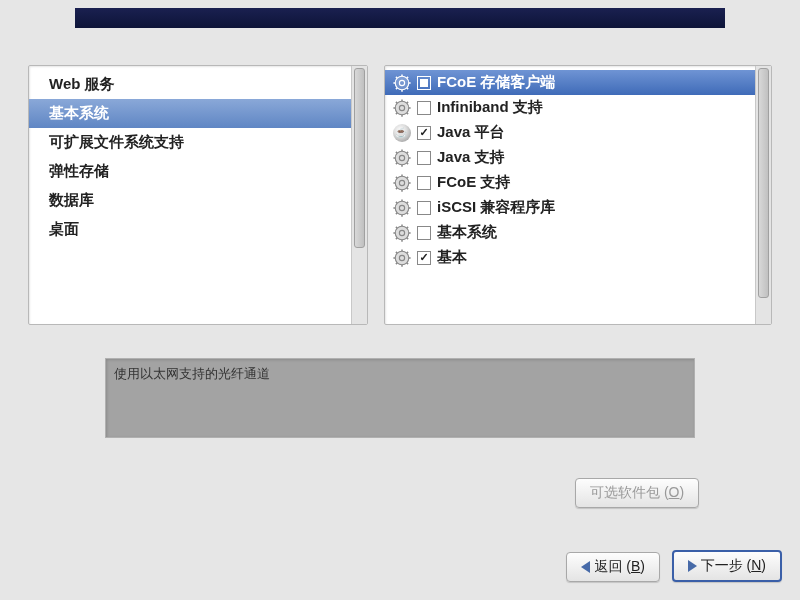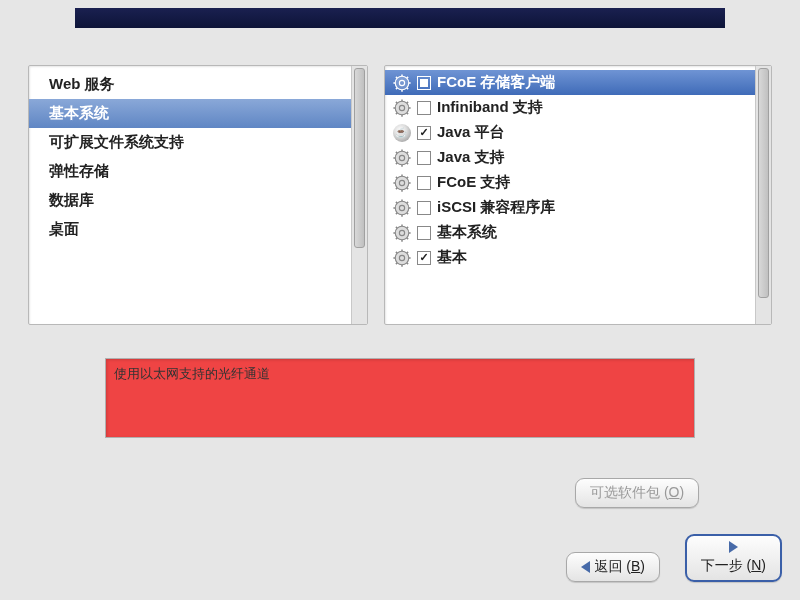--- a/index.html
+++ b/index.html
@@ -73,41 +73,41 @@
     display:flex;align-items:center;justify-content:center;
     font-size:11px; color:#222; line-height:1;
   }
   .pkg-item.selected .chk { border-color:#fff; color:#fff; background:transparent; }
   .chk.partial::after { content:""; width:8px; height:8px; background:#fff; }
   .pkg-item.selected .chk.partial::after { background:#fff; }
   .desc-box {
     position:absolute;
     top: 358px; left: 105px;
     width: 590px; height: 80px;
-    background:#ef4444;
+    background:#a3a3a3;
     border:1px solid #b0b0b0;
     box-shadow: inset 1px 1px 3px rgba(0,0,0,0.15);
     padding: 6px 8px;
     font-size: 13px;
     color:#333;
   }
   .btn {
     position:absolute;
     padding: 5px 14px;
     background: linear-gradient(to bottom,#fdfdfd,#e4e4e4);
     border:1px solid #a8a8a8;
-    border-radius:9px;
+    border-radius:4px;
     font-size:14px;
     color:#222;
     cursor:pointer;
     display:flex;align-items:center;gap:4px;
     box-shadow: 0 1px 1px rgba(0,0,0,0.15);
   }
   .btn.disabled { color:#999; cursor:default; }
-  .btn.primary-outline { border:2px solid #3a5fa8;flex-direction:column; }
+  .btn.primary-outline { border:2px solid #3a5fa8; }
   .btn-optional { top: 478px; left: 575px; }
   .btn-back { bottom: 18px; right: 140px; }
   .btn-next { bottom: 18px; right: 18px; }
   .arrow-left, .arrow-right {
     width:0;height:0;border-top:6px solid transparent;border-bottom:6px solid transparent;
   }
   .arrow-left { border-right:9px solid #476aa8; }
   .arrow-right { border-left:9px solid #476aa8; }
   u { text-decoration: underline; }
   .java-icon {

